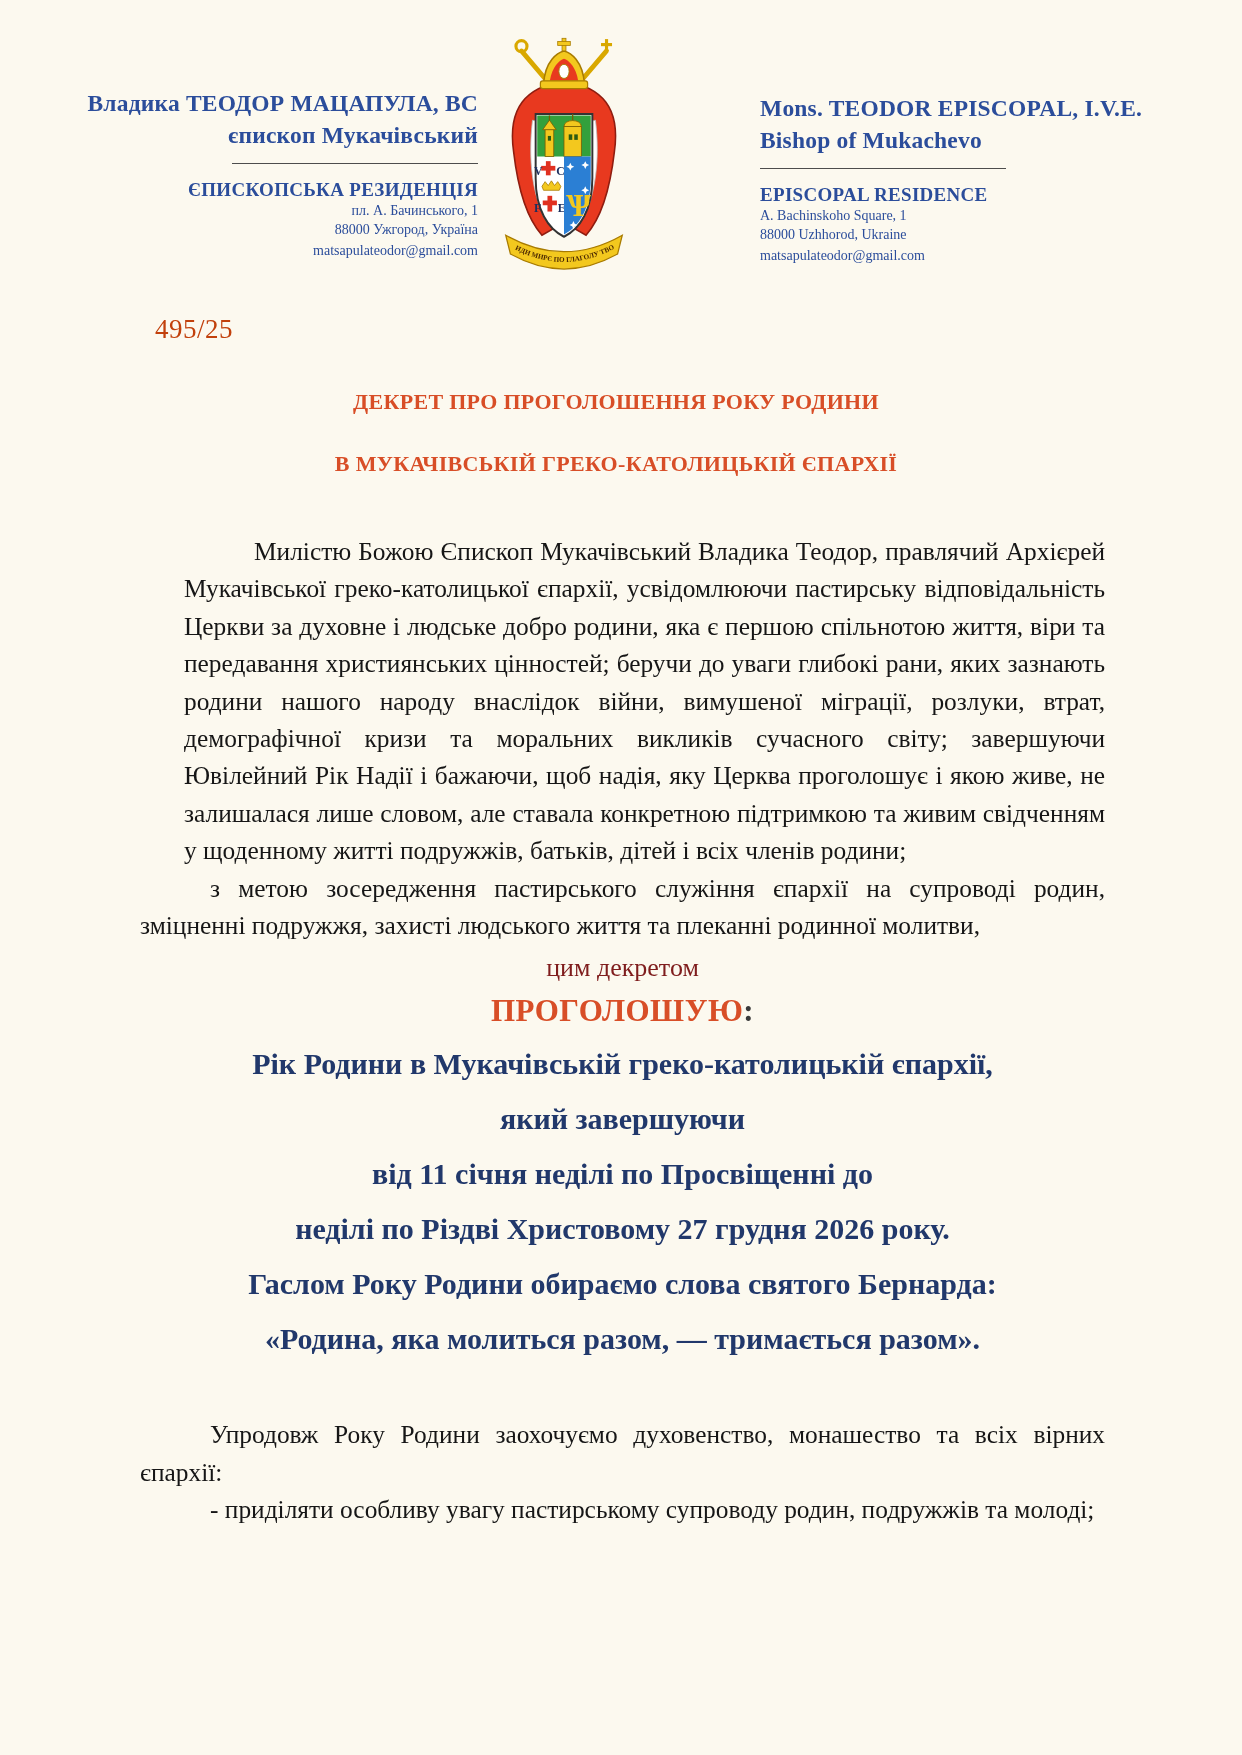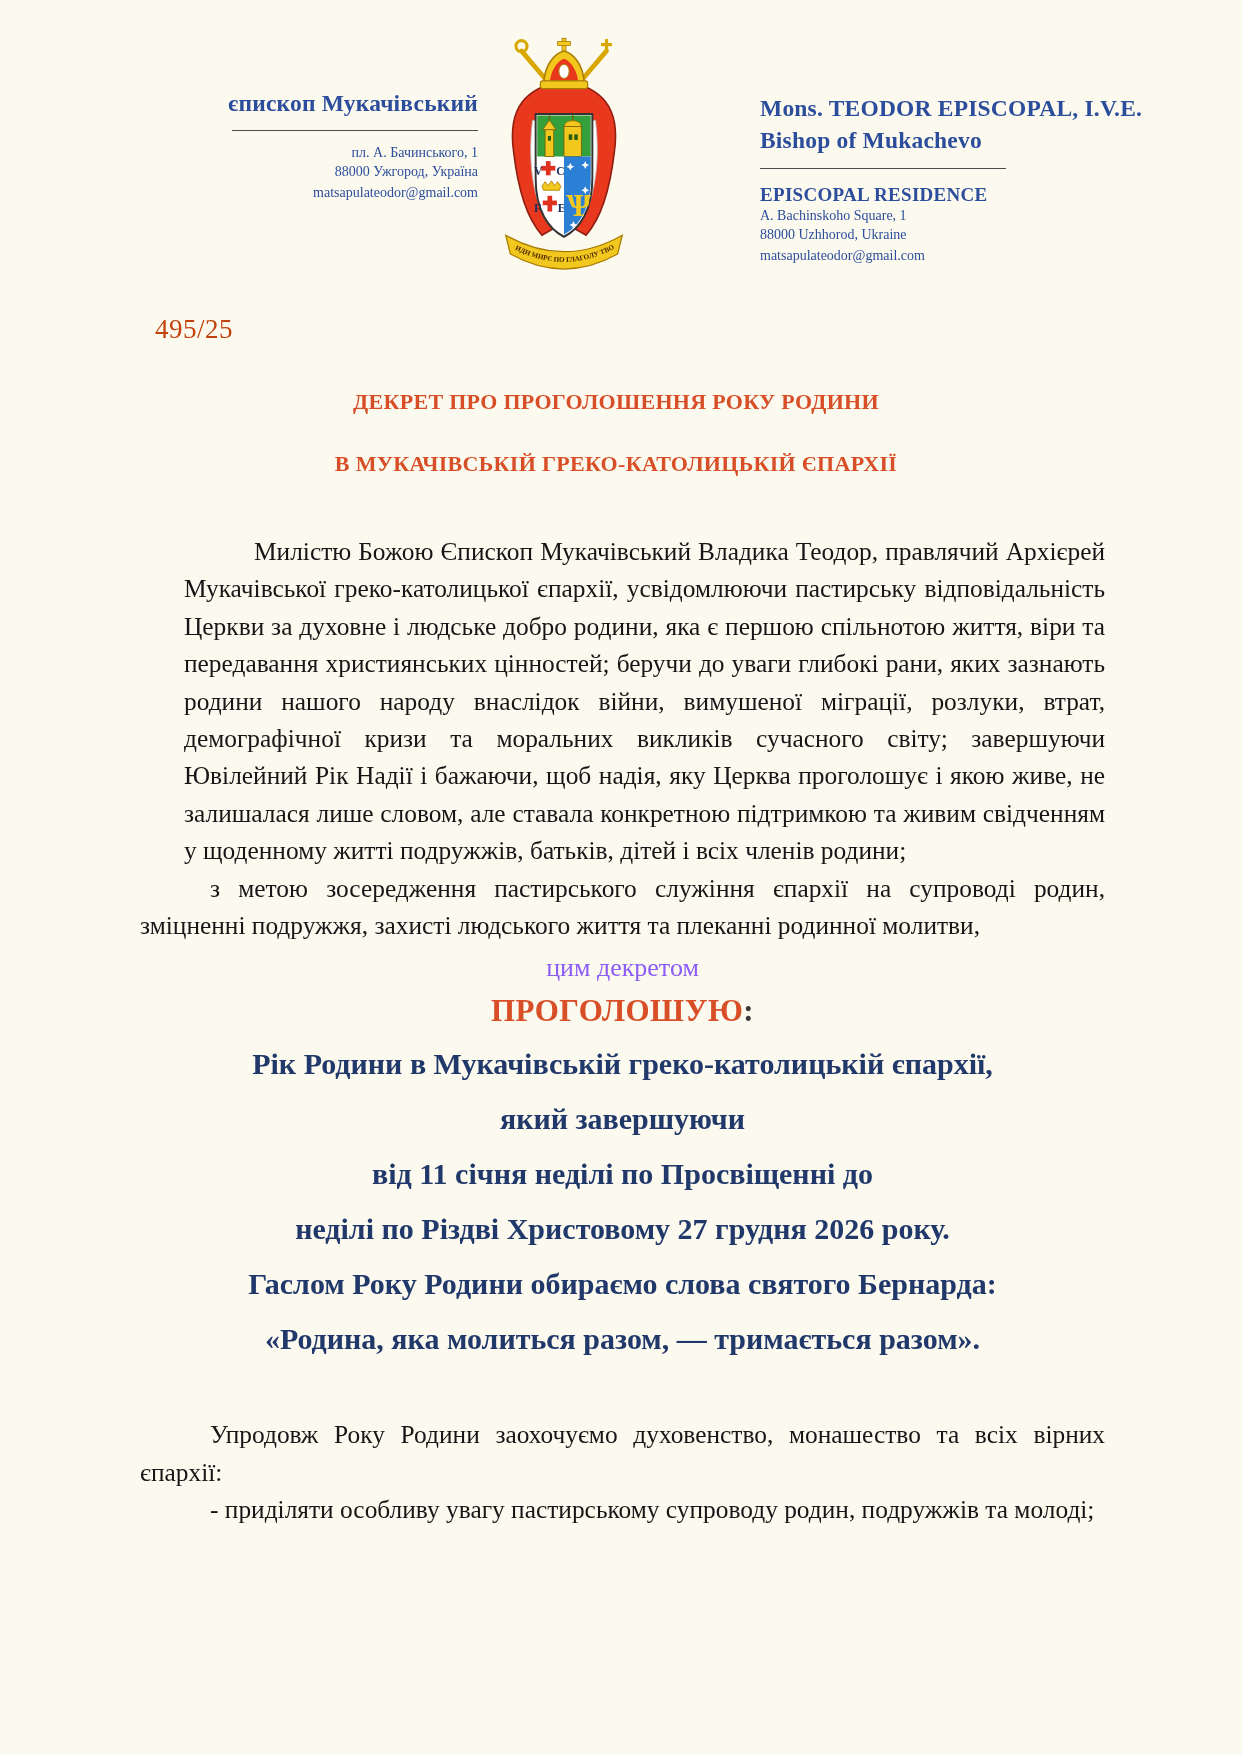--- a/index.html
+++ b/index.html
@@ -60,21 +60,21 @@
     font-size:25.4px; line-height:37.4px;
     text-align:justify;
     text-indent:70px;
     color:#161616;
   }
   .para.first { margin-top:38px;margin-left:44px; }
   .center-line { text-align:center; text-indent:0; }
   .decree-intro {
     margin-top:4px;
     font-size:26px; line-height:40px;
-    color:#8b5cf6;
+    color:#7f1d1d;
   }
   .proclaim-line {
     font-size:31px; line-height:46px; font-weight:700;
     color:#d84e27; letter-spacing:0.5px;
   }
   .proclaim-line .colon { color:#3a3a3a; font-weight:700; }
   .proclamation {
     text-align:center;
     color:#21386b; font-weight:700;
     font-size:30px; line-height:55px;
@@ -84,22 +84,24 @@
   .para.list-item { margin-top:0; }
 </style>
 </head>
 <body>
 
 <div class="page">
 
   <div class="header">
 
     <div class="header-left">
+      <div class="hdr-name">Владика ТЕОДОР МАЦАПУЛА, ВС</div>
       <div class="hdr-name">єпископ Мукачівський</div>
       <hr class="hdr-divider">
+      <div class="hdr-res">ЄПИСКОПСЬКА РЕЗИДЕНЦІЯ</div>
       <div class="hdr-addr">пл. А. Бачинського, 1</div>
       <div class="hdr-addr">88000 Ужгород, Україна</div>
       <div class="hdr-email">matsapulateodor@gmail.com</div>
     </div>
 
     <div class="header-crest">
       <svg width="158" height="252" viewBox="0 0 200 320">
 
         <g stroke="#d9a800" stroke-width="6" stroke-linecap="round">
           <line x1="46" y1="24" x2="92" y2="78"></line>

